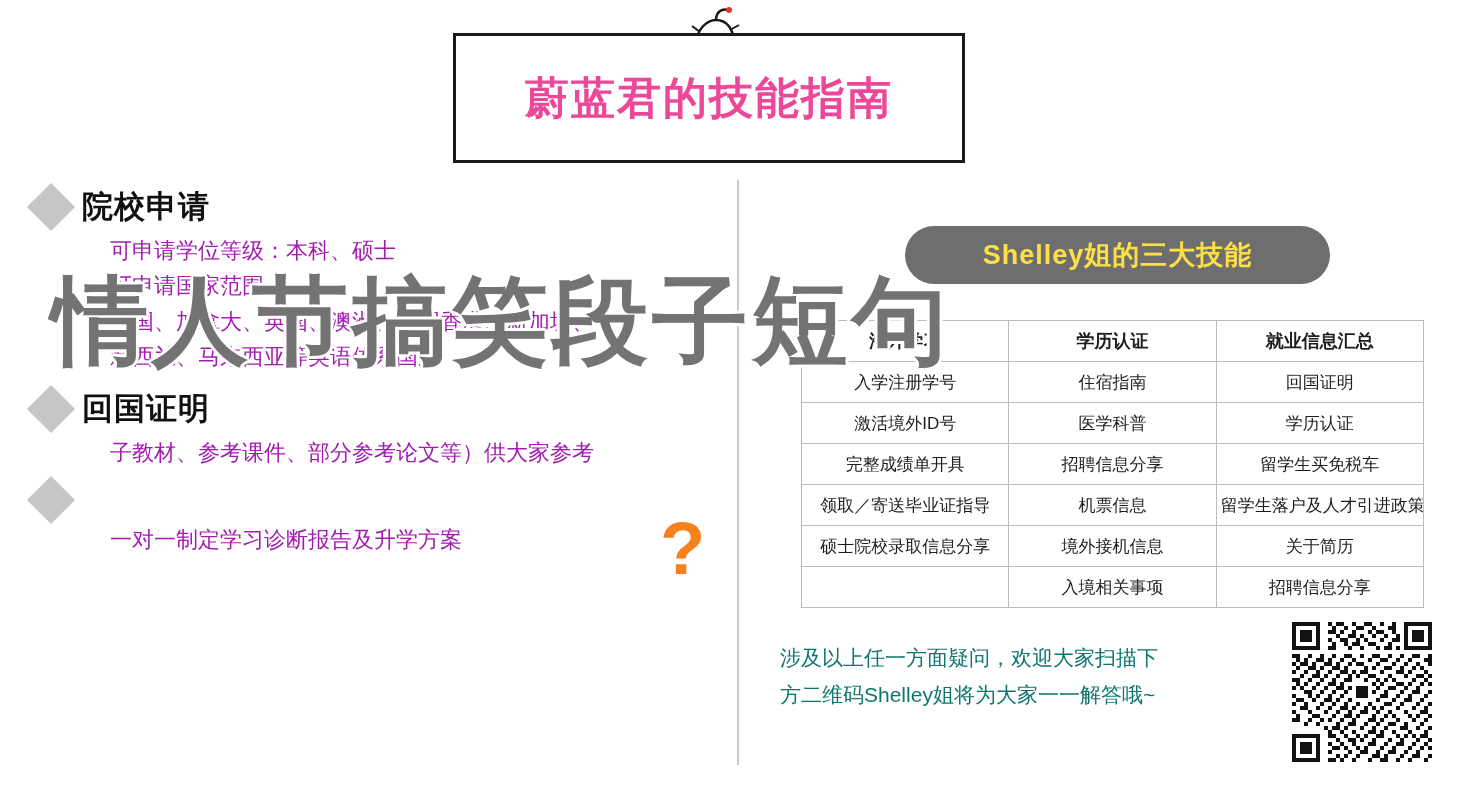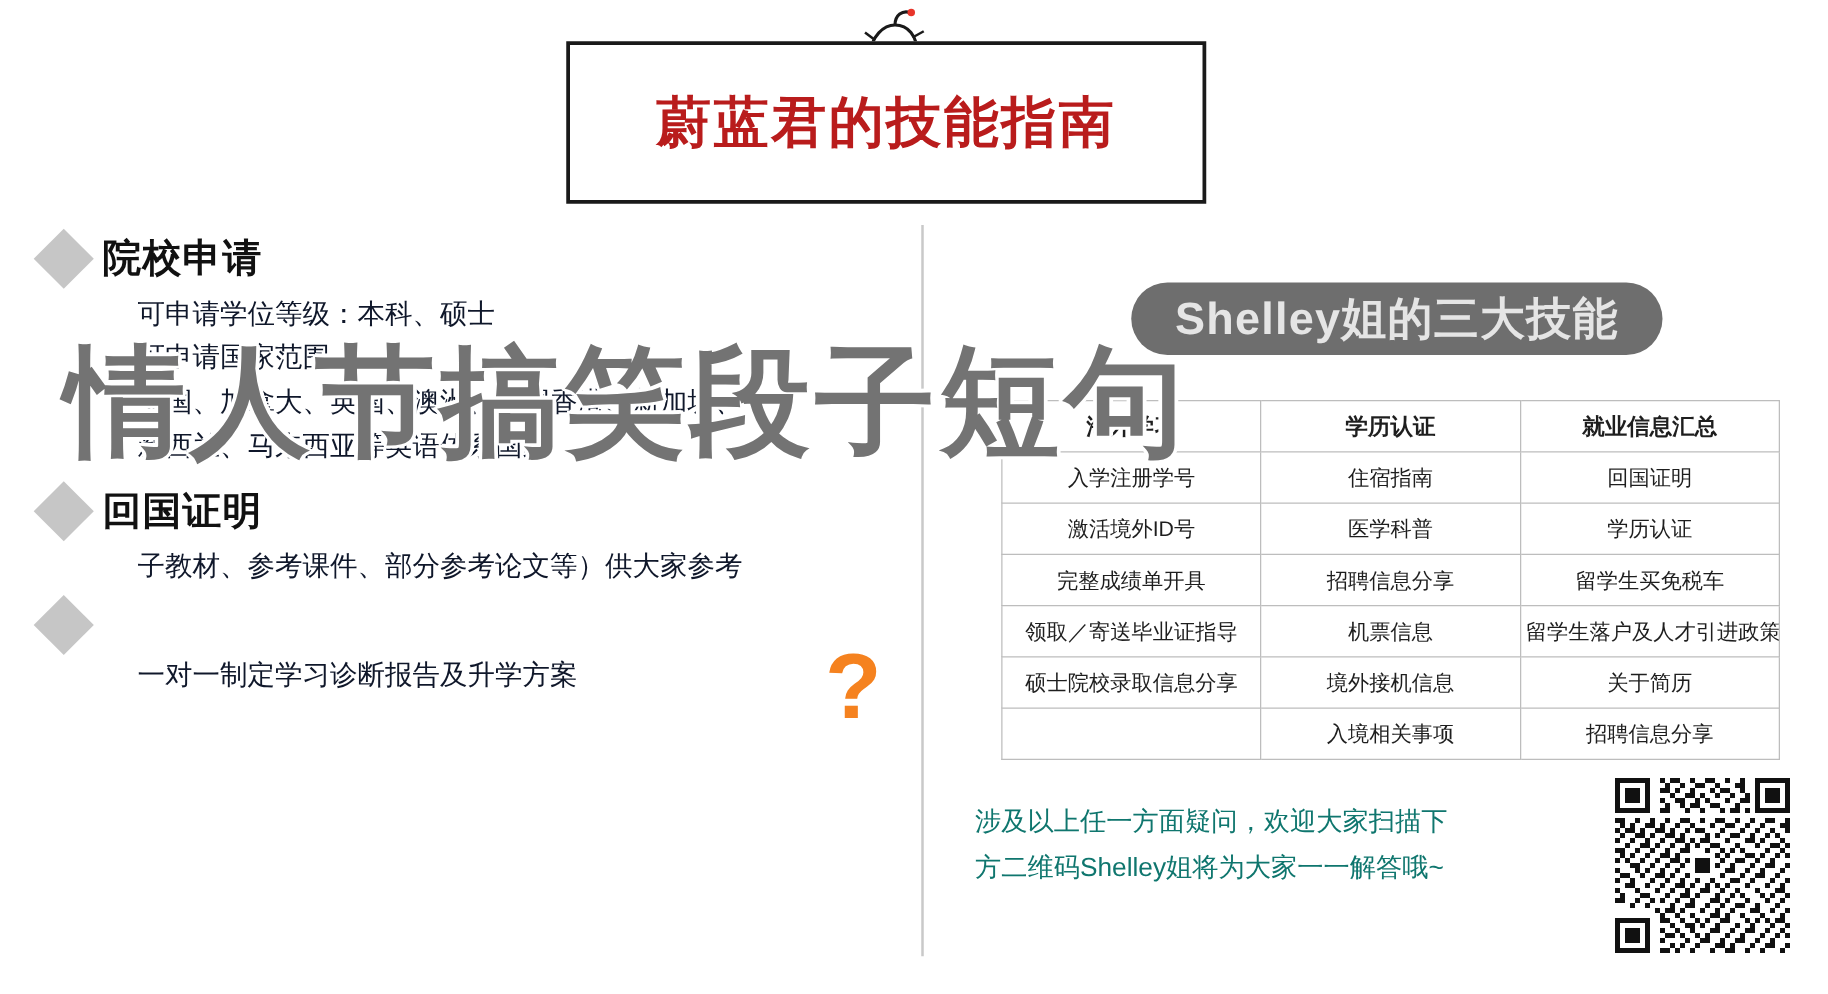--- a/index.html
+++ b/index.html
@@ -30,21 +30,21 @@
     box-sizing: border-box;
     display: flex;
     align-items: center;
     justify-content: center;
     background: #ffffff;
   }
   .title-box .title-text {
     font-size: 44px;
     font-weight: bold;
     letter-spacing: 2px;
-    color: #b91c1c;
+    color: #ec4899;
   }
   .bell-icon {
     position: absolute;
     left: 676px;
     top: 6px;
     width: 70px;
     height: 48px;
   }
 
   
@@ -83,38 +83,38 @@
   .sec-title {
     font-size: 31px;
     font-weight: bold;
     color: #111111;
     letter-spacing: 1px;
   }
   .sec-body {
     margin: 6px 0 0 84px;
     font-size: 22px;
     line-height: 1.52;
-    color: #0f172a;
+    color: #a21caf;
   }
   .sec-body p { margin: 0 0 2px 0; }
 
   
   .pill {
     position: absolute;
     left: 905px;
     top: 226px;
     width: 425px;
     height: 58px;
     border-radius: 29px;
     background: #6e6e6e;
-    color: #e5e5e5;
+    color: #fde047;
     display: flex;
     align-items: center;
     justify-content: center;
-    font-size: 36px;
+    font-size: 27px;
     font-weight: bold;
     letter-spacing: 1px;
   }
 
   .skills-table {
     position: absolute;
     left: 785px;
     top: 320px;
     width: 623px;
     border-collapse: collapse;

